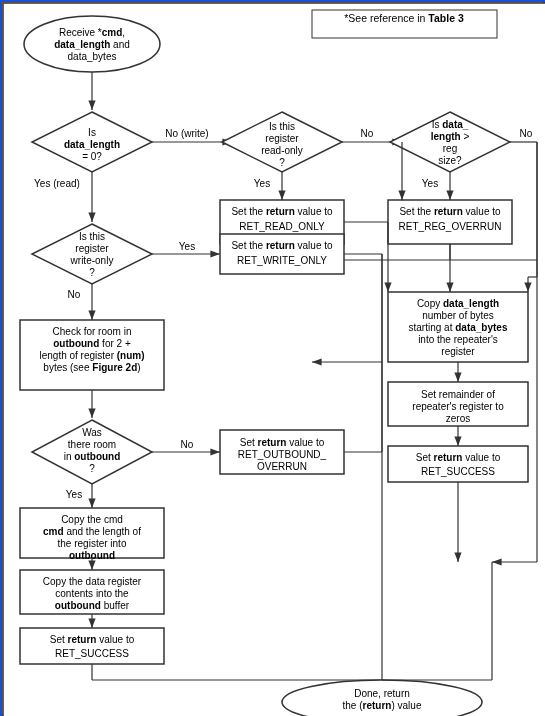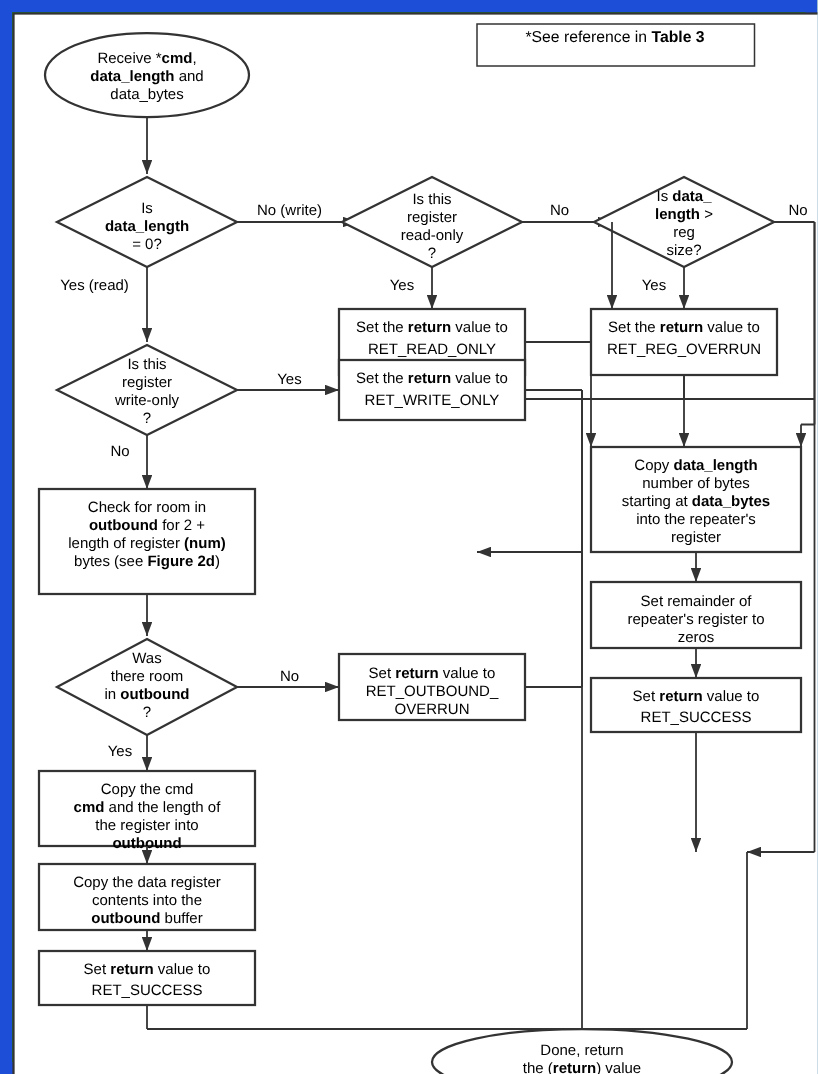--- a/index.html
+++ b/index.html
@@ -8,22 +8,22 @@
       height: 716px;
       background: #fff;
       font-family: Arial, sans-serif;
       font-size: 11px;
       overflow: hidden;
     }
     .diagram-container {
       width: 545px;
       height: 716px;
       position: relative;
-      background: #15803d;
-      border: 8px solid #1d4ed8;
+      background: #eab308;
+      border: 2px solid #1d4ed8;
     }
     svg {
       position: absolute;
       top: 0; left: 0;
       width: 545px;
       height: 716px;
     }
     
   </style>
 </head>

